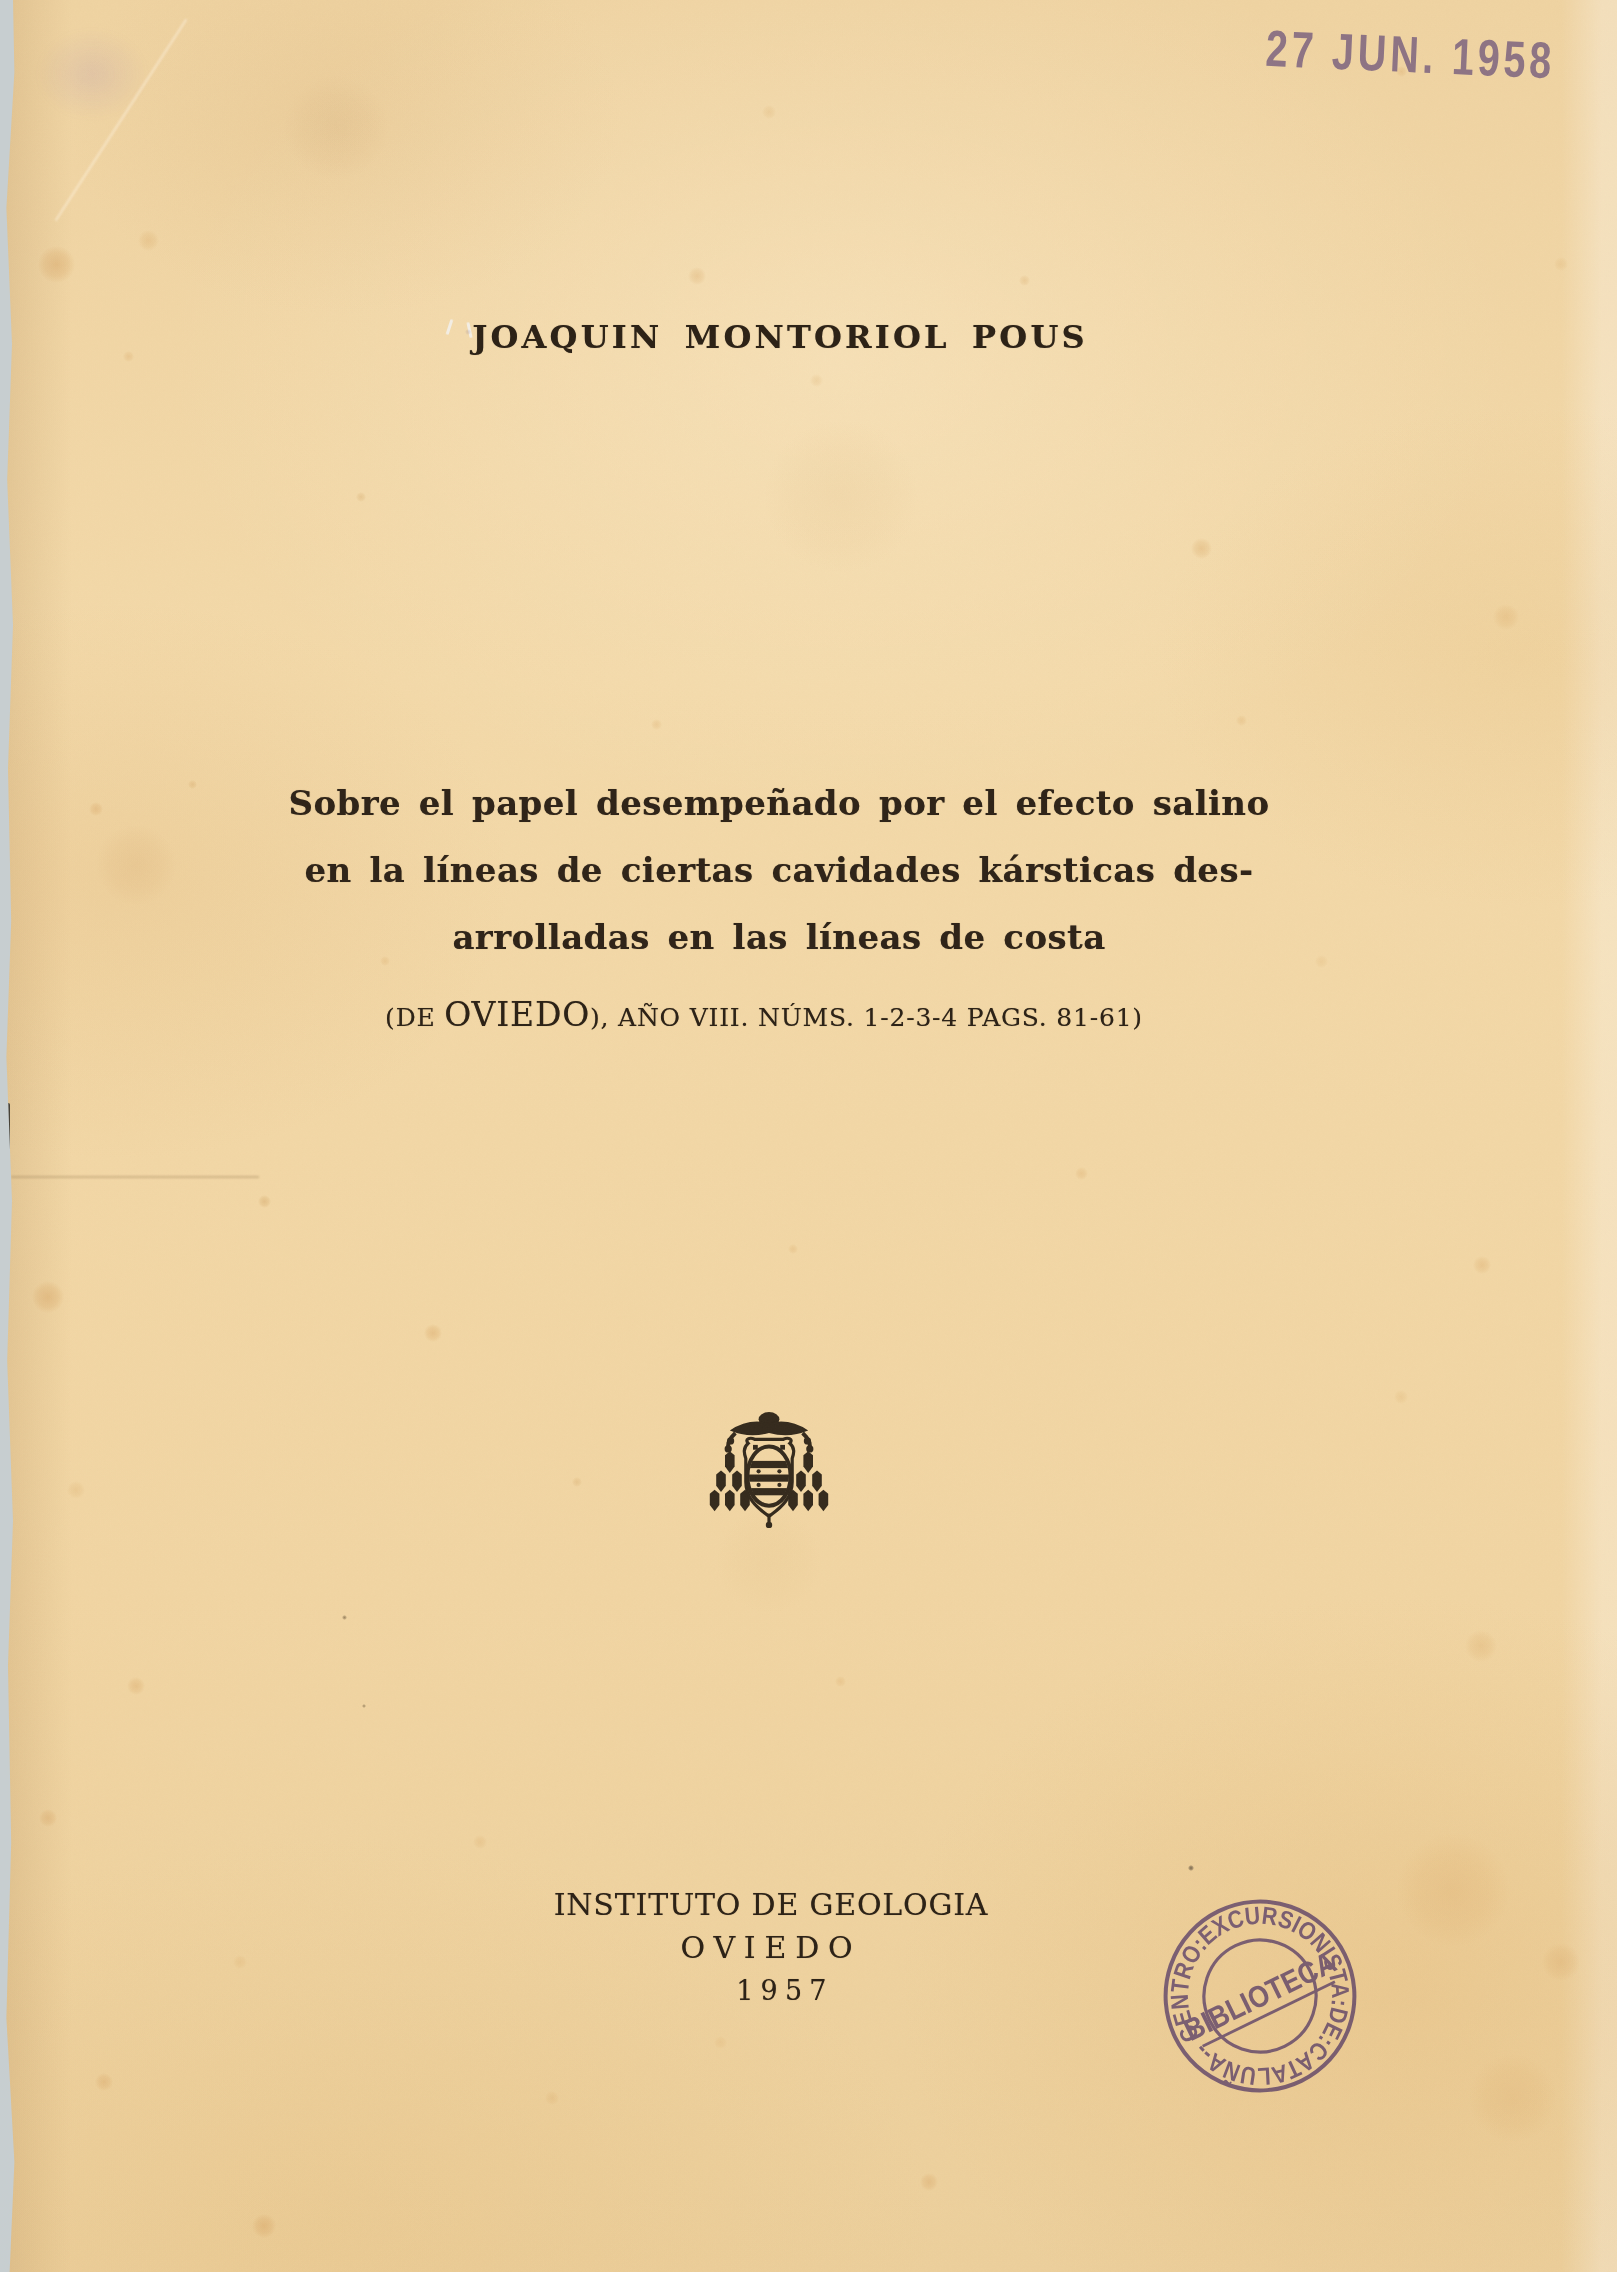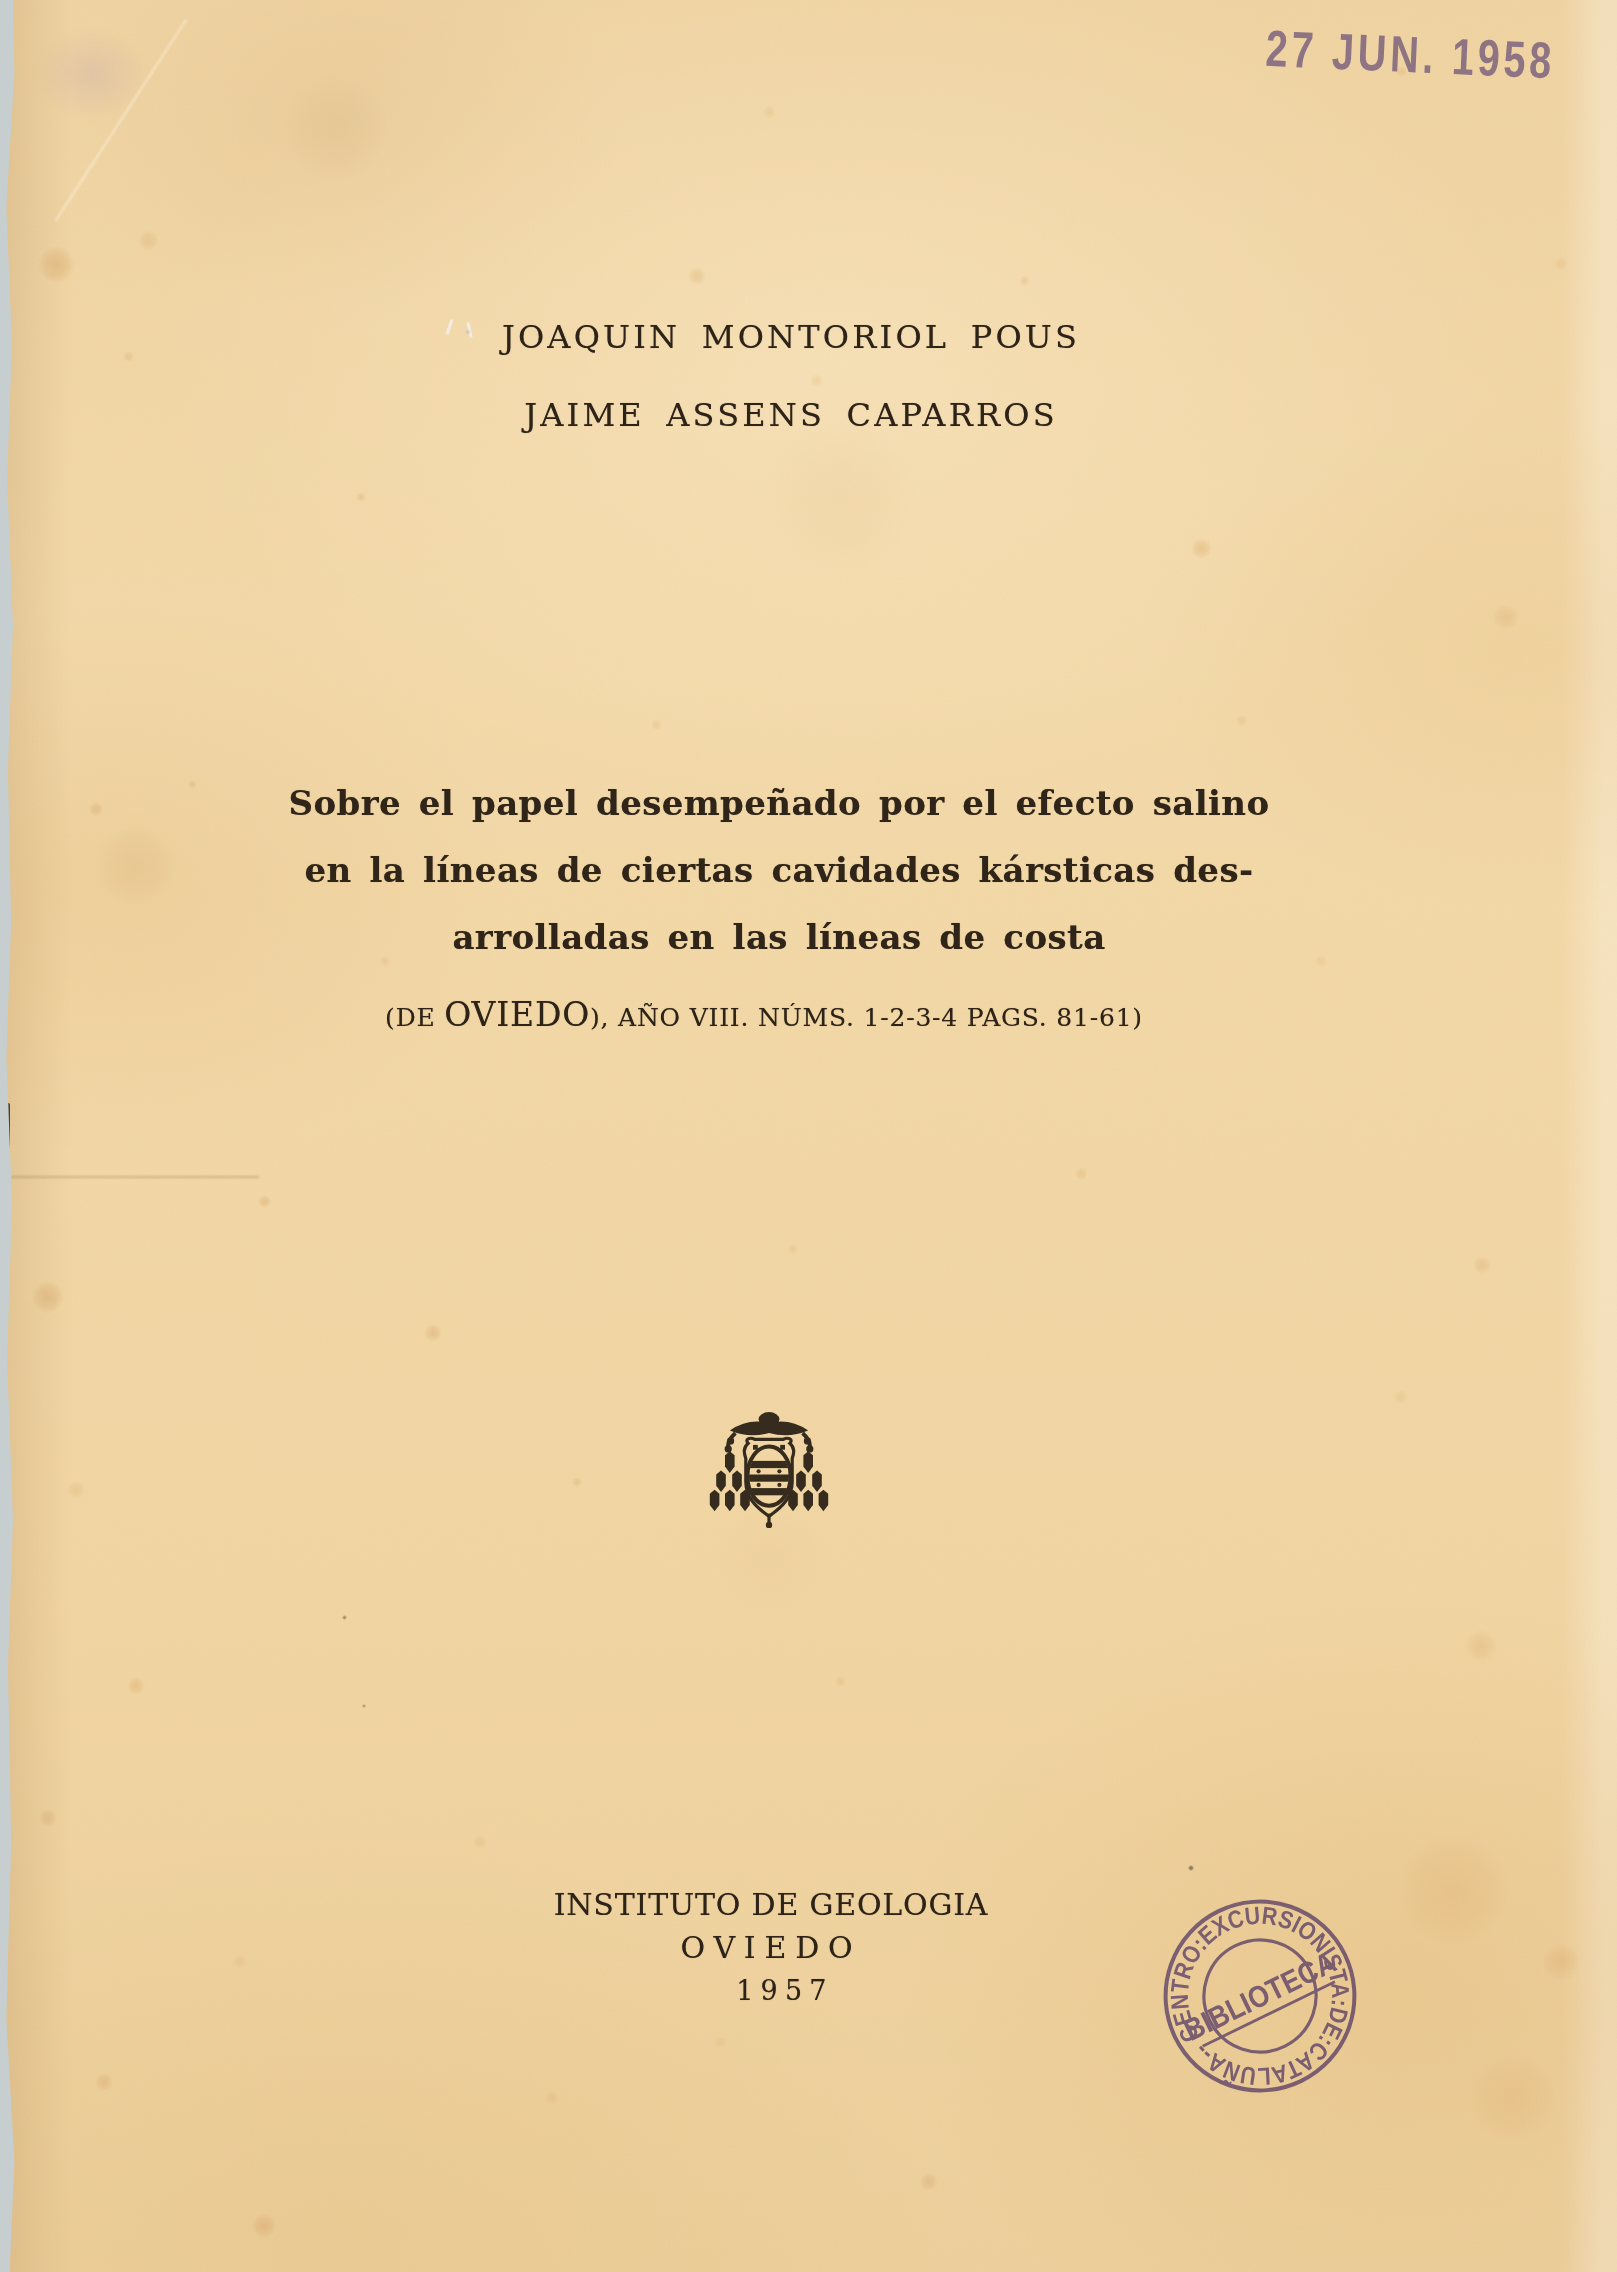--- a/index.html
+++ b/index.html
@@ -18,21 +18,21 @@
       radial-gradient(561px 400px at 120px 881px, rgba(210,160,95,.16), transparent 70%),
       radial-gradient(801px 521px at 336px 2226px, rgba(221,178,108,.18), transparent 75%),
       radial-gradient(521px 360px at 1521px 657px, rgba(219,173,103,.16), transparent 70%),
       radial-gradient(400px 280px at 344px 120px, rgba(205,160,105,.14), transparent 70%),
       linear-gradient(90deg, rgba(150,110,60,.18), rgba(150,110,60,0) 72px),
       linear-gradient(90deg, transparent 96.5%, rgba(255,255,255,.28) 99%),
       linear-gradient(180deg,#efd3a2,#f3d9a9 30%,#f1d5a3 70%,#eccf9c);
   }
   .grain{position:absolute;inset:0;filter:url(#grainF);opacity:.55;pointer-events:none;}
   .print{color:#2b2116;text-shadow:0 0 0.8px rgba(43,33,22,.45);position:absolute;text-align:center;white-space:nowrap;}
-  .authors{left:16px;width:1550px;top:298px;font-size:32px;line-height:78px;letter-spacing:3.2px;word-spacing:8px;}
+  .authors{left:5px;width:1550px;top:298px;font-size:32px;line-height:78px;letter-spacing:3.2px;word-spacing:8px;font-weight:bold;}
   .title{left:0;width:1558px;top:770px;font-size:34px;font-weight:bold;line-height:67px;letter-spacing:0.4px;word-spacing:5.6px;color:#2e2318;}
   .subtitle{left:0;width:1528px;top:995px;font-size:25px;letter-spacing:0.8px;}
   .subtitle .journal{font-size:33px;}
   .imprint{left:0;width:1542px;top:1883px;font-size:30px;line-height:43px;letter-spacing:0.8px;}
   .imprint .city{letter-spacing:8.8px;}
   .imprint .year{font-size:27px;letter-spacing:7.2px;padding-left:28px;}
   .emblem{position:absolute;left:709px;top:1403px;width:120px;height:127px;opacity:.92;filter:blur(0.2px);}
   .date-stamp{position:absolute;left:1245px;top:0;width:352px;height:88px;mix-blend-mode:multiply;opacity:.85;filter:blur(0.3px) contrast(1.05);}
   .library-stamp{position:absolute;left:1156px;top:1892px;width:208px;height:208px;mix-blend-mode:multiply;opacity:.84;filter:blur(0.3px);}
   .staple{position:absolute;left:0;top:1103px;width:10.4px;height:83px;border-radius:1.6px;
@@ -117,21 +117,20 @@
     </div>
 
   <svg class="date-stamp" viewBox="0 0 440 110">
     <g transform="rotate(2.5 20 60)">
       <text x="26" y="82" font-family="Liberation Sans, sans-serif" font-weight="bold" font-size="64" letter-spacing="6" textLength="362" lengthAdjust="spacingAndGlyphs" fill="#8377c4">27 JUN. 1958</text>
     </g>
   </svg>
 
   <div class="print authors">
     <div>JOAQUIN MONTORIOL POUS</div>
-    <div>JAIME ASSENS CAPARROS</div>
   </div>
 
   <div class="print title">
     <div>Sobre el papel desempeñado por el efecto salino</div>
     <div>en la líneas de ciertas cavidades kársticas des-</div>
     <div>arrolladas en las líneas de costa</div>
   </div>
 
   <div class="print subtitle">
     <span>(DE </span><span class="journal">OVIEDO</span><span>), AÑO VIII. NÚMS. 1-2-3-4 PAGS. 81-61)</span>

